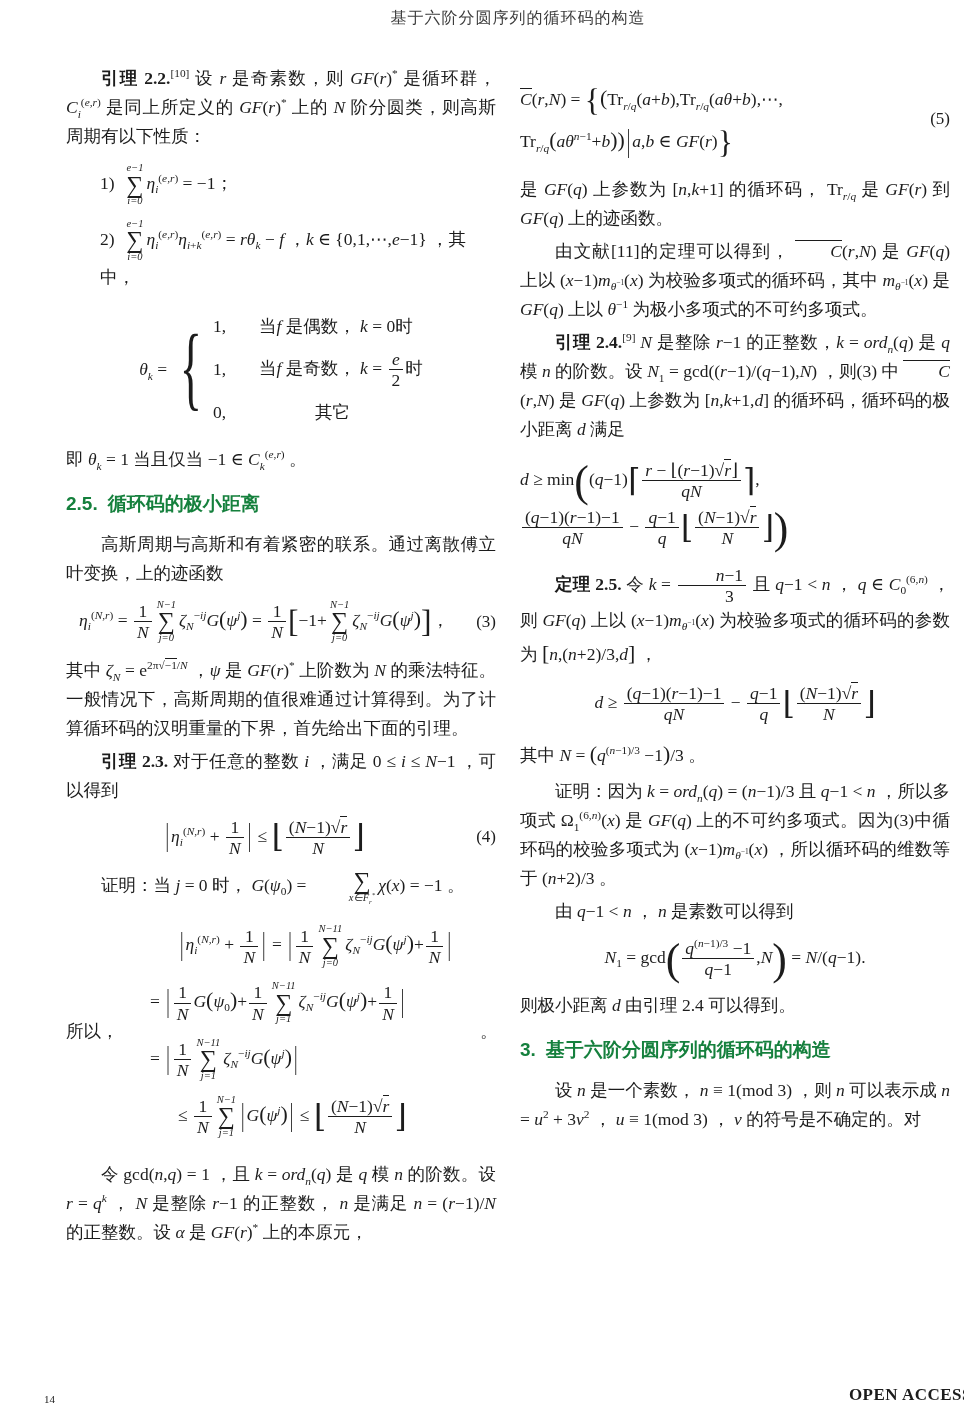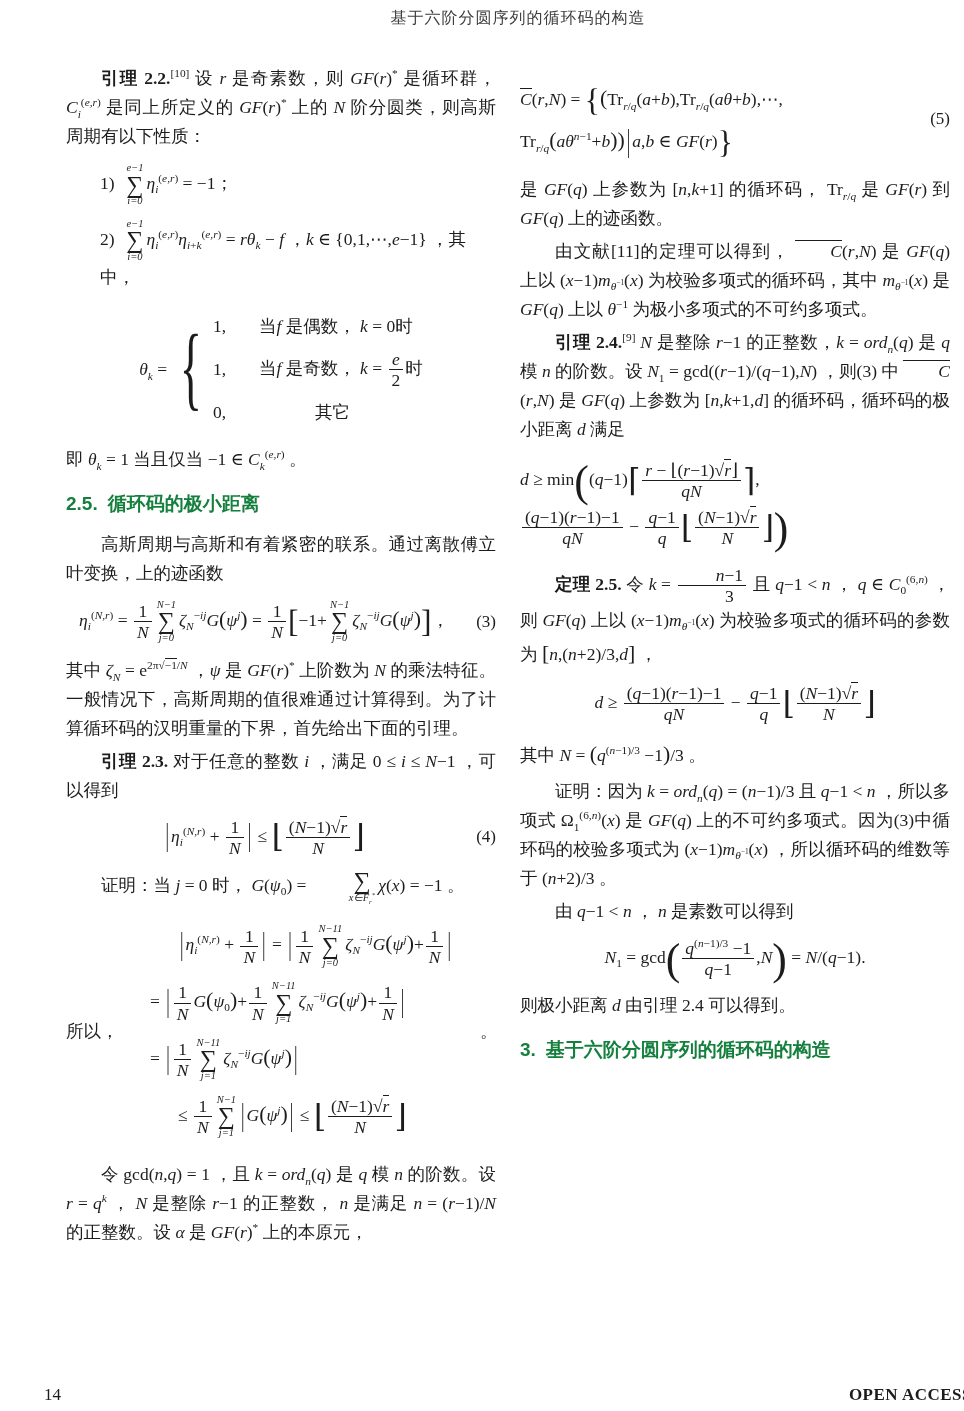--- a/index.html
+++ b/index.html
@@ -53,21 +53,21 @@
   .deriv .lines .dl4{margin-left:46px;}
   .deriv .endp{width:16px;}
   
   .eq2l{display:flex;align-items:center;margin:10px 0;}
   .eq2l .lines{flex:1;}
   .eq2l .lines>div{margin:6px 0;}
   .l-ind1{margin-left:36px;}
   .l-ind2{margin-left:120px;}
   .l-ind3{margin-left:34px;}
   .l-ind4{margin-left:110px;}
-  .ftr-l{position:absolute;left:8px;bottom:6px;font-size:17px;}
+  .ftr-l{position:absolute;left:8px;bottom:6px;font-size:11px;}
   .ftr-r{position:absolute;right:28px;bottom:6px;font-size:17px;font-weight:bold;letter-spacing:0.5px;}
 </style>
 </head>
 <body>
 
 <div class="page">
 
   <div class="hdr">基于六阶分圆序列的循环码的构造</div>
 
   <div class="cols">
@@ -213,18 +213,19 @@
       <div class="eq">
         <div class="eq-body"><i>N</i><sub>1</sub> = gcd<span class="b3">(</span><span class="fr"><span class="nu"><i>q</i><sup>(<i>n</i>−1)/3</sup> −1</span><span class="de"><i>q</i>−1</span></span>,<i>N</i><span class="b3">)</span> = <i>N</i>/(<i>q</i>−1).</div>
       </div>
 
       <p>则极小距离 <i>d</i> 由引理 2.4 可以得到。</p>
 
       <p class="sec-h">
         <span class="sn">3.</span><span>基于六阶分圆序列的循环码的构造</span>
       </p>
 
+      <p class="ind">设 <i>n</i> 是一个素数， <i>n</i> ≡ 1(mod 3) ，则 <i>n</i> 可以表示成 <i>n</i> = <i>u</i><sup>2</sup> + 3<i>v</i><sup>2</sup> ， <i>u</i> ≡ 1(mod 3) ， <i>v</i> 的符号是不确定的。对</p>
     </div>
   </div>
 
   <div class="ftr-l">14</div>
   <div class="ftr-r">OPEN ACCESS</div>
 </div>
 
 </body></html>

